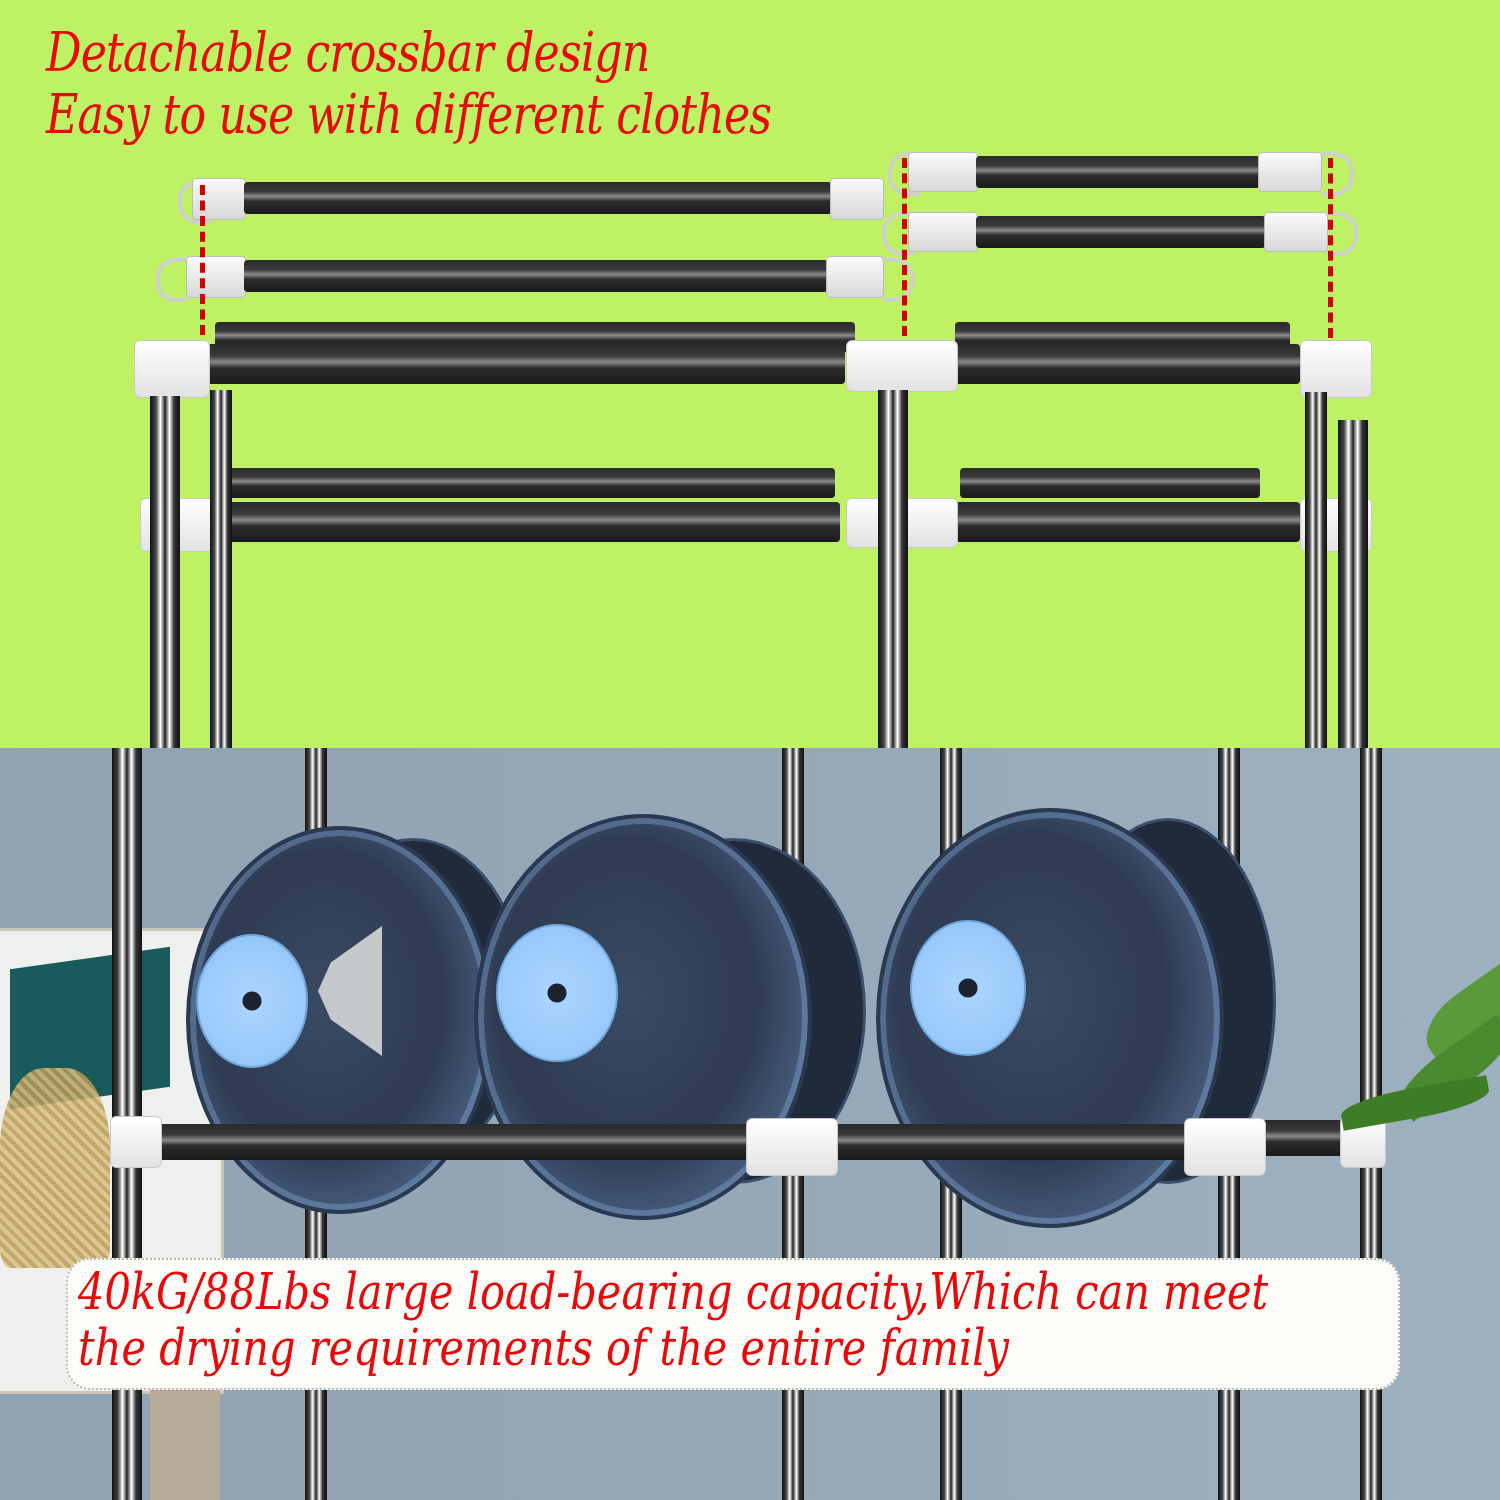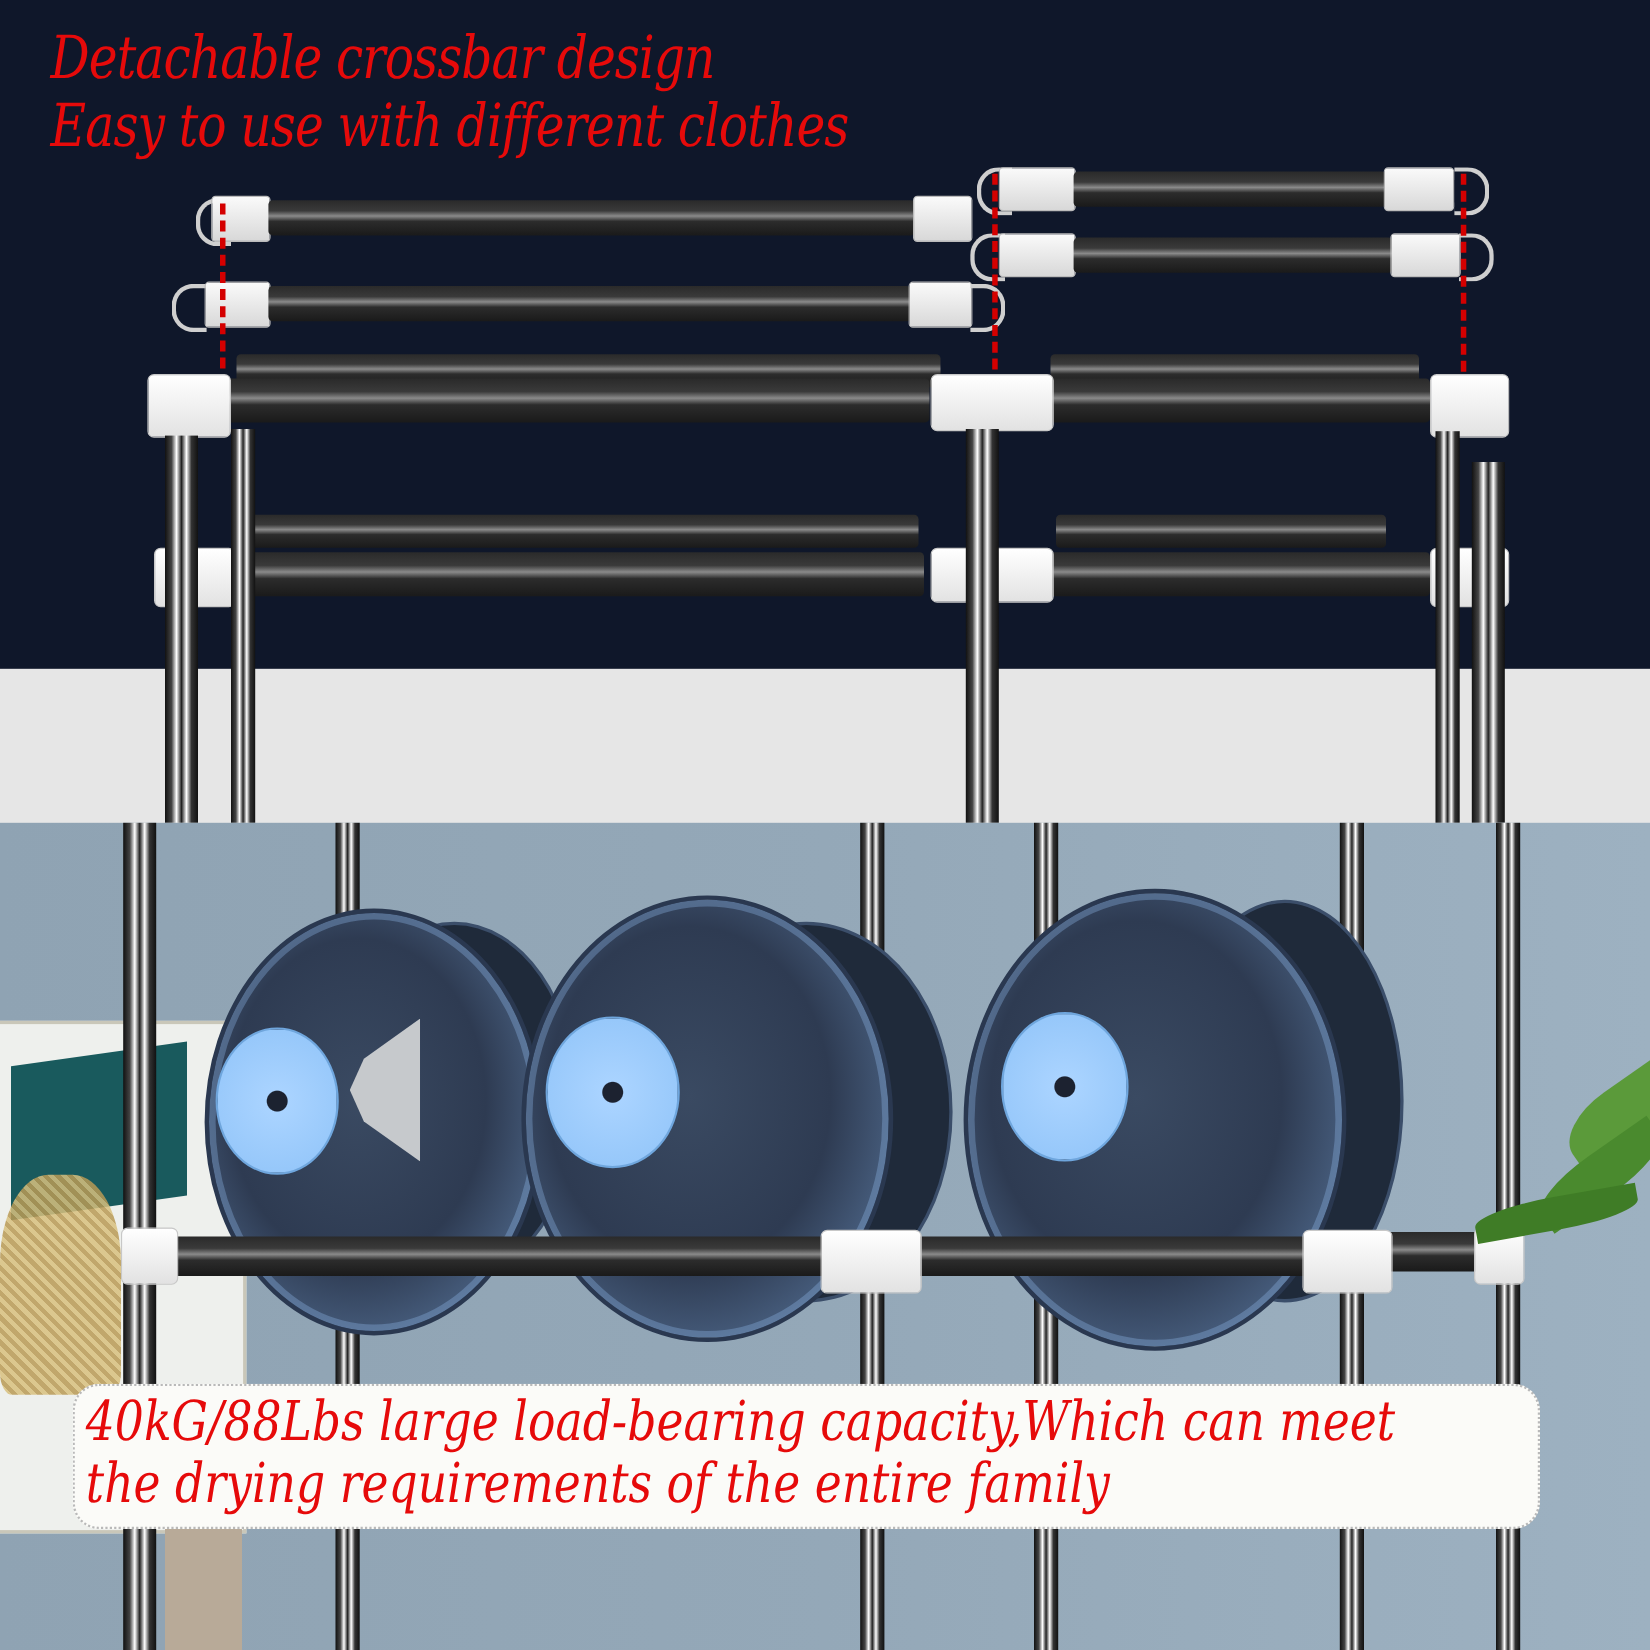--- a/index.html
+++ b/index.html
@@ -1,17 +1,17 @@
 <!DOCTYPE html>
 <html><head>
 <meta charset="utf-8">
 <style>
   html,body{margin:0;padding:0;}
   body{width:1500px;height:1500px;position:relative;overflow:hidden;font-family:"DejaVu Serif",serif;background:#e6e6e6;}
-  .top-panel{position:absolute;left:0;top:0;width:1500px;height:608px;background:#0f172a;}
+  .top-panel{position:absolute;left:0;top:0;width:1500px;height:748px;background:#bef264;}
   .bottom-panel{position:absolute;left:0;top:748px;width:1500px;height:752px;background:linear-gradient(90deg,#8fa3b3 0%,#94a8b8 50%,#9db1c1 100%);}
   .headline{position:absolute;left:46px;top:22px;color:#e60a0a;font-size:54px;line-height:62px;font-family:"DejaVu Serif",serif;font-style:italic;letter-spacing:-1px;transform:scaleX(0.82);transform-origin:left top;white-space:nowrap;}
   .headline div{display:block;}
   
   .rod{position:absolute;height:40px;border-radius:4px;background:linear-gradient(180deg,#2a2a2a 0%,#3a3a3a 30%,#8a8a8a 45%,#2c2c2c 60%,#1a1a1a 100%);}
   .rod.thin{height:32px;}
   .cap{position:absolute;background:linear-gradient(180deg,#fafafa,#d8d8d8);border:1px solid #bbb;border-radius:4px;}
   .hook{position:absolute;width:28px;height:36px;border:4px solid #cfcfcf;border-right:none;border-radius:20px 0 0 20px;}
   .hook.r{border-right:4px solid #cfcfcf;border-left:none;border-radius:0 20px 20px 0;}
   .dash{position:absolute;width:0;border-left:5px dashed #d40000;}

